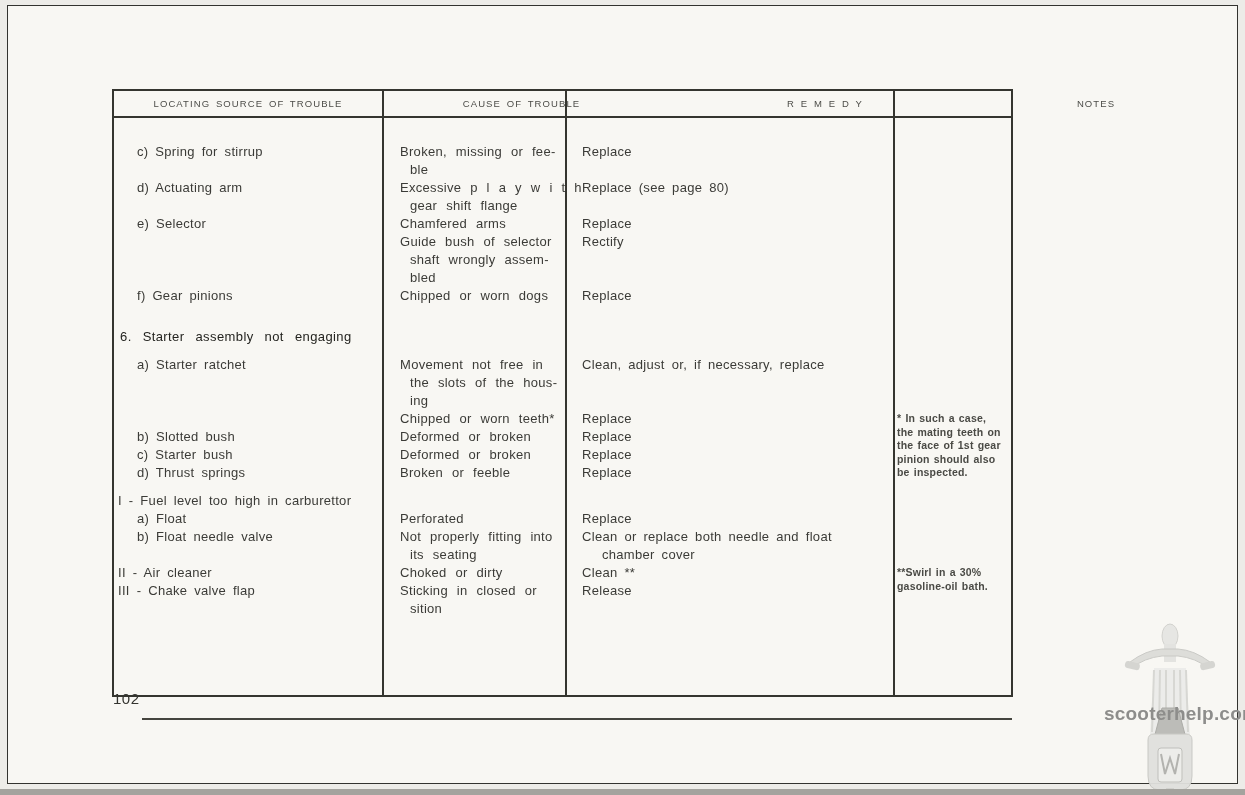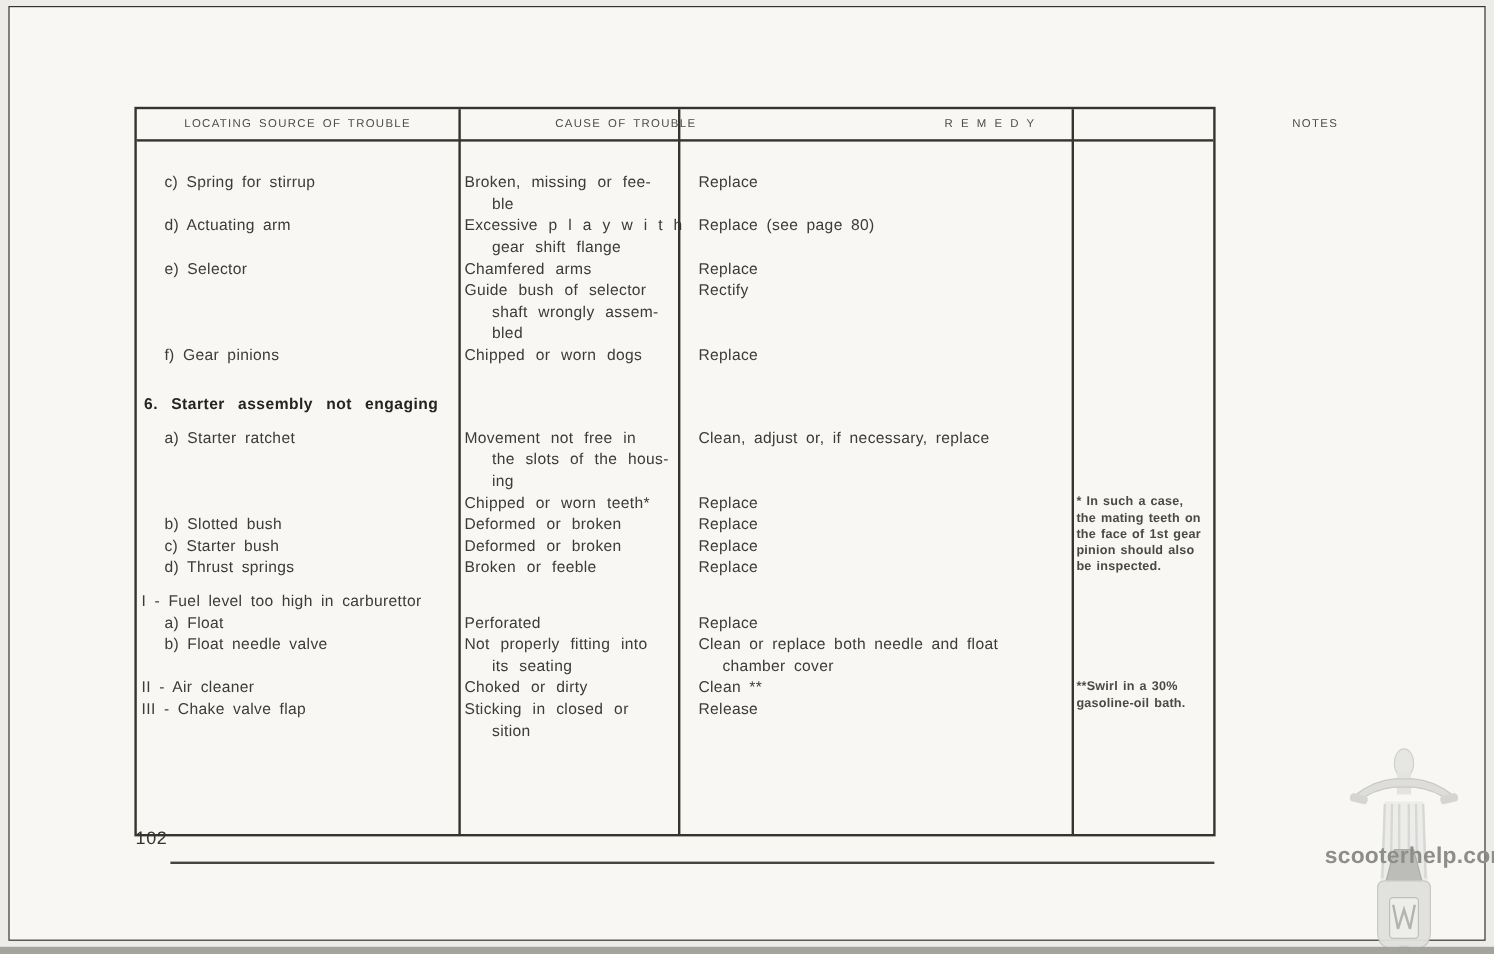--- a/index.html
+++ b/index.html
@@ -58,23 +58,23 @@
   }
   .cell {
     font-size: 13px;
     line-height: 18px;
     color: #3b3b37;
     letter-spacing: 0.3px;
     word-spacing: 3px;
     white-space: nowrap;
   }
   .c-source.item    { padding-left: 23px; }
-  .c-source.section { padding-left: 6px; font-weight: bold; color: #242420; word-spacing: 7px; letter-spacing: 0.4px; }
+  .c-source.section { padding-left: 6px; font-weight: normal; color: #242420; word-spacing: 7px; letter-spacing: 0.4px; }
   .c-source.roman   { padding-left: 4px; }
-  .c-cause          { padding-left: 5px; word-spacing: 5px; }
+  .c-cause          { padding-left: 18px; word-spacing: 5px; }
   .c-cause.cont     { padding-left: 28px; }
   .c-remedy         { padding-left: 17px; }
   .c-remedy.cont    { padding-left: 37px; }
   .c-notes          { position: relative; font-weight: bold; }
   .note {
     position: absolute;
     left: 4px; top: 2px;
     width: 108px;
     font-size: 10.5px;
     line-height: 13.5px;

